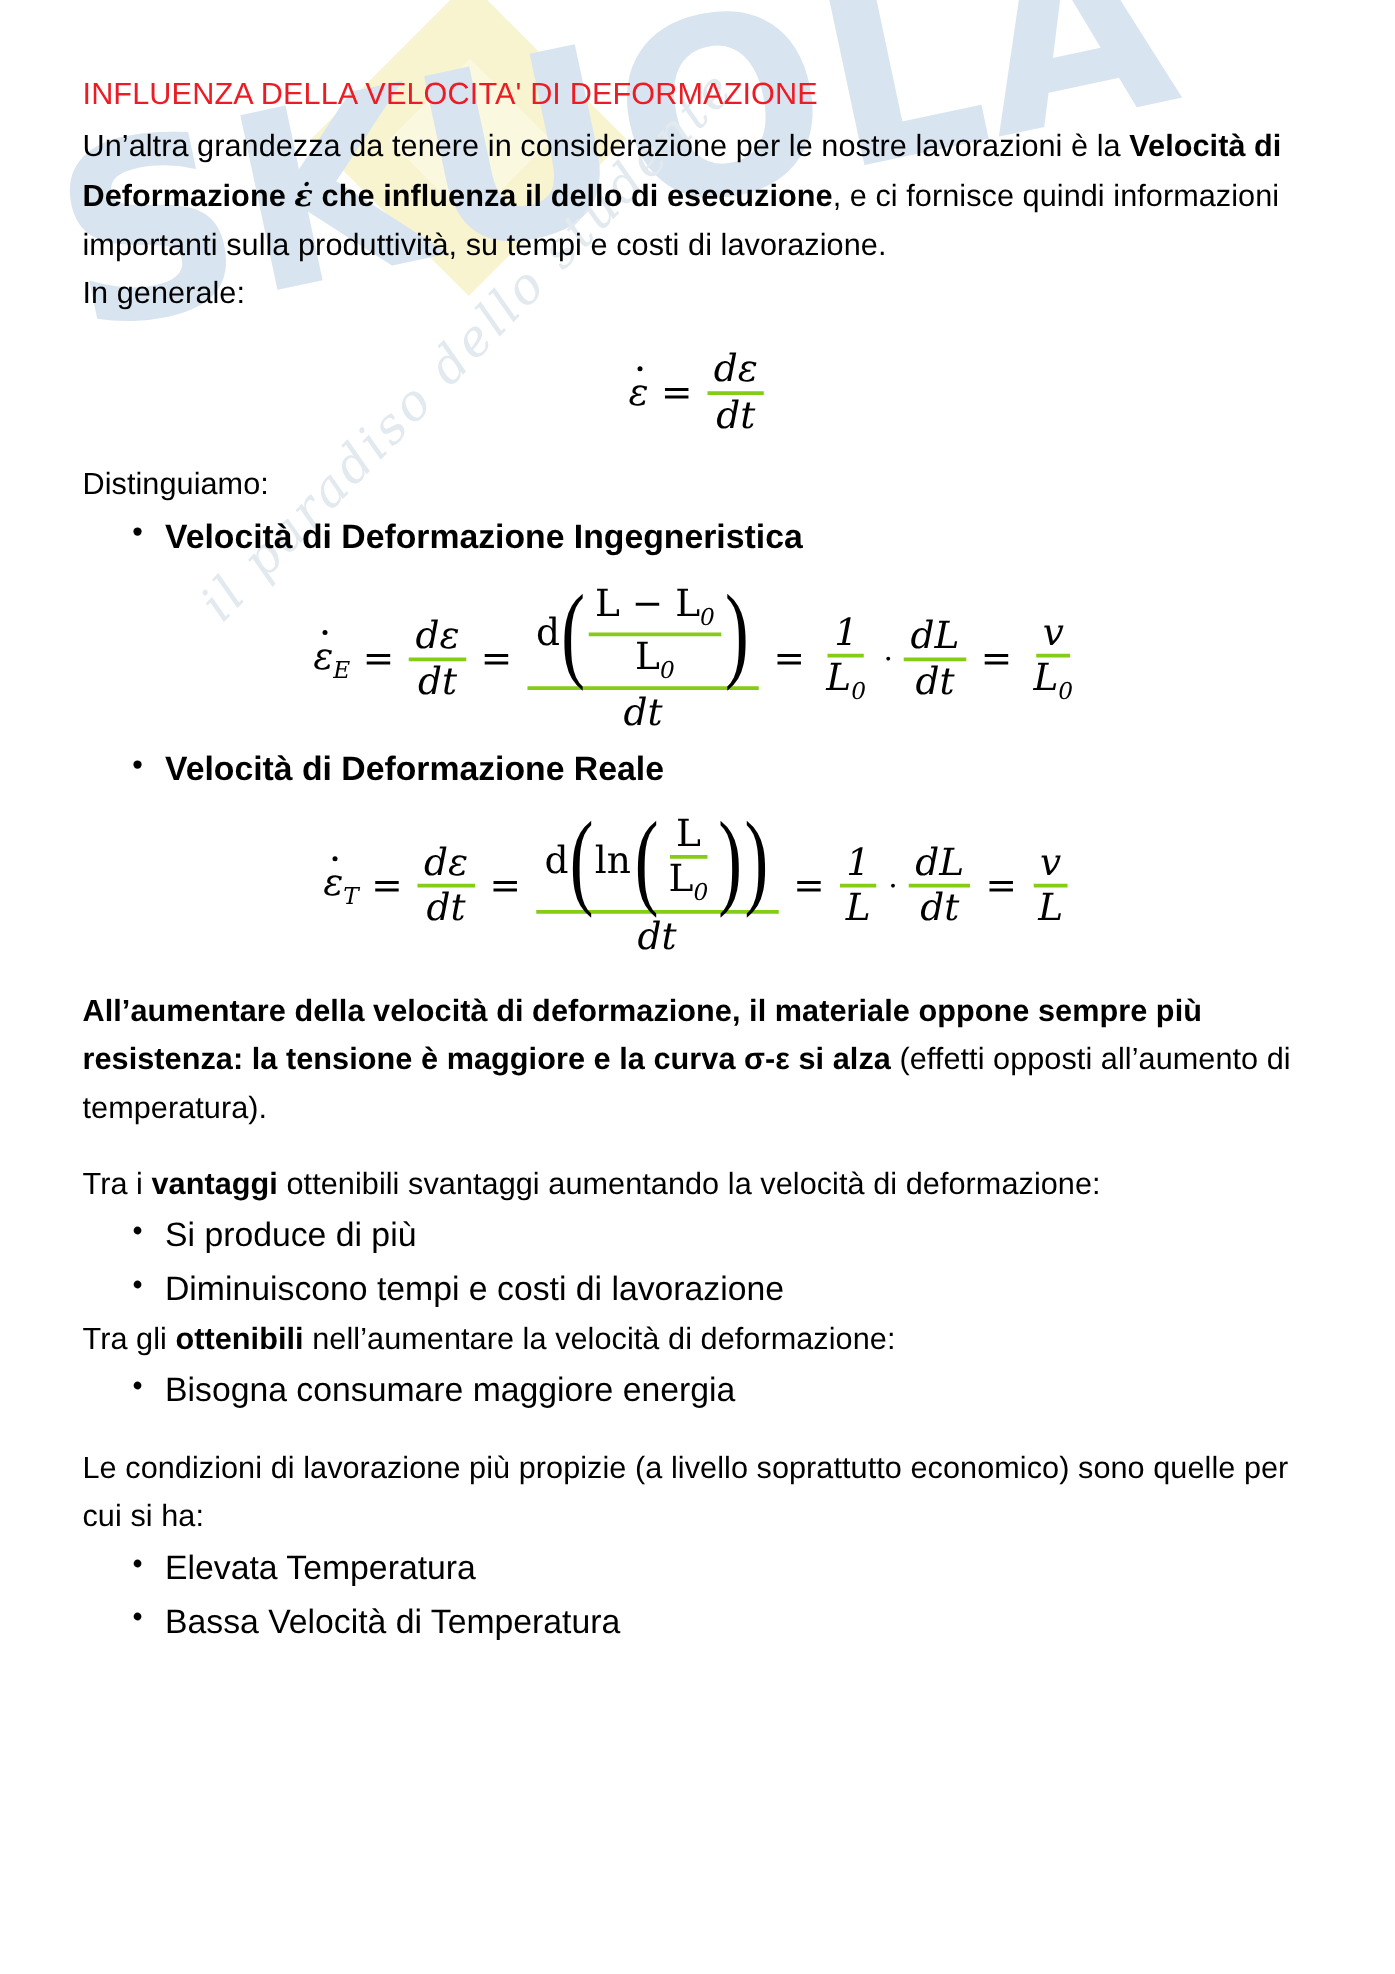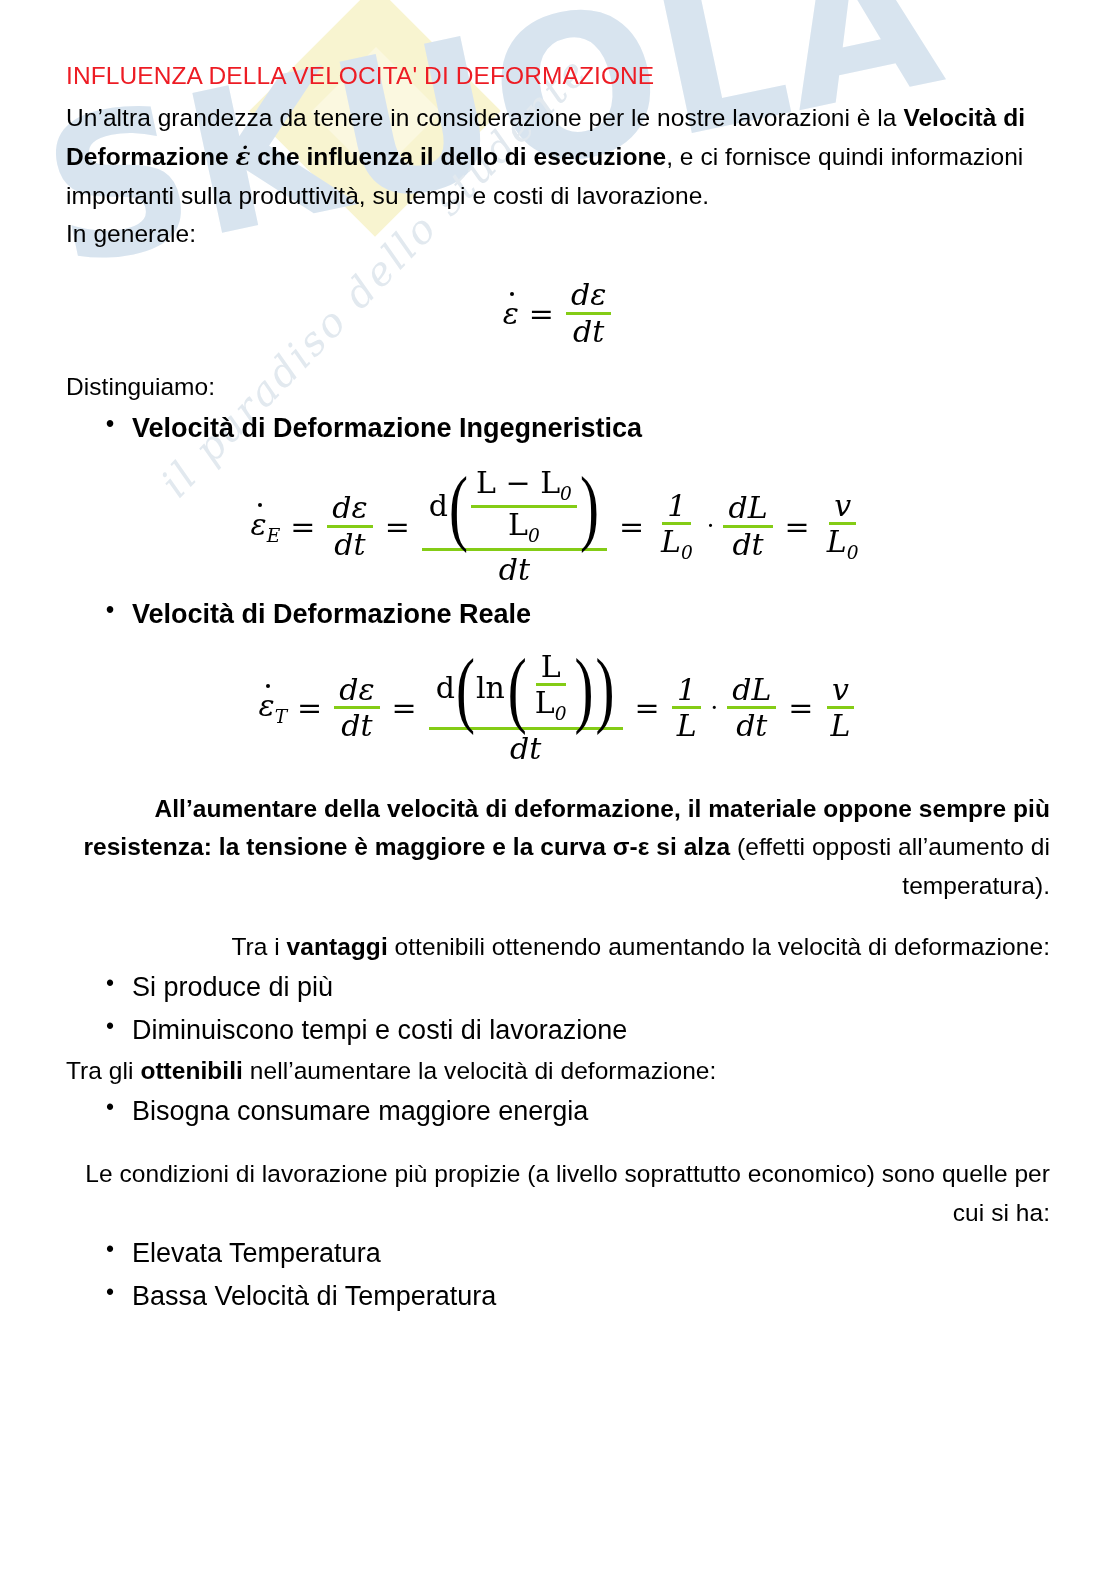--- a/index.html
+++ b/index.html
@@ -91,21 +91,21 @@
     margin: 0 0 8px 0;
     font-weight: 400;
   }
 
   p.para {
     margin: 0;
     font-size: 24.5px;
     line-height: 1.58;
     letter-spacing: .05px;
   }
-  p.para.gap-top { margin-top: 22px; text-align: right; }
+  p.para.gap-top { margin-top: 22px; }
 
   b, .b { font-weight: 700; }
   .eps-dot { font-style: italic; font-family: "DejaVu Serif", serif; }
 
   ul.bullets {
     list-style: none;
     margin: 0;
     padding: 0;
   }
   ul.bullets li {
@@ -328,21 +328,21 @@
         <span class="op">=</span>
         <span class="frac">
           <span class="num">v</span>
           <span class="den">L</span>
         </span>
       </div>
     </div>
 
     <p class="para gap-top"><b>All’aumentare della velocità di deformazione, il materiale oppone sempre più resistenza: la tensione è maggiore e la curva σ-ε si alza</b><span> (effetti opposti all’aumento di temperatura).</span></p>
 
-    <p class="para gap-top"><span>Tra i </span><b>vantaggi</b><span> ottenibili ottenendo aumentando la velocità di deformazione:</span></p>
+    <p class="para gap-top"><span>Tra i </span><b>vantaggi</b><span> ottenibili svantaggi aumentando la velocità di deformazione:</span></p>
 
     <ul class="bullets">
       <li>Si produce di più</li>
       <li>Diminuiscono tempi e costi di lavorazione</li>
     </ul>
 
     <p class="para"><span>Tra gli </span><b>ottenibili</b><span> nell’aumentare la velocità di deformazione:</span></p>
 
     <ul class="bullets">
       <li>Bisogna consumare maggiore energia</li>

